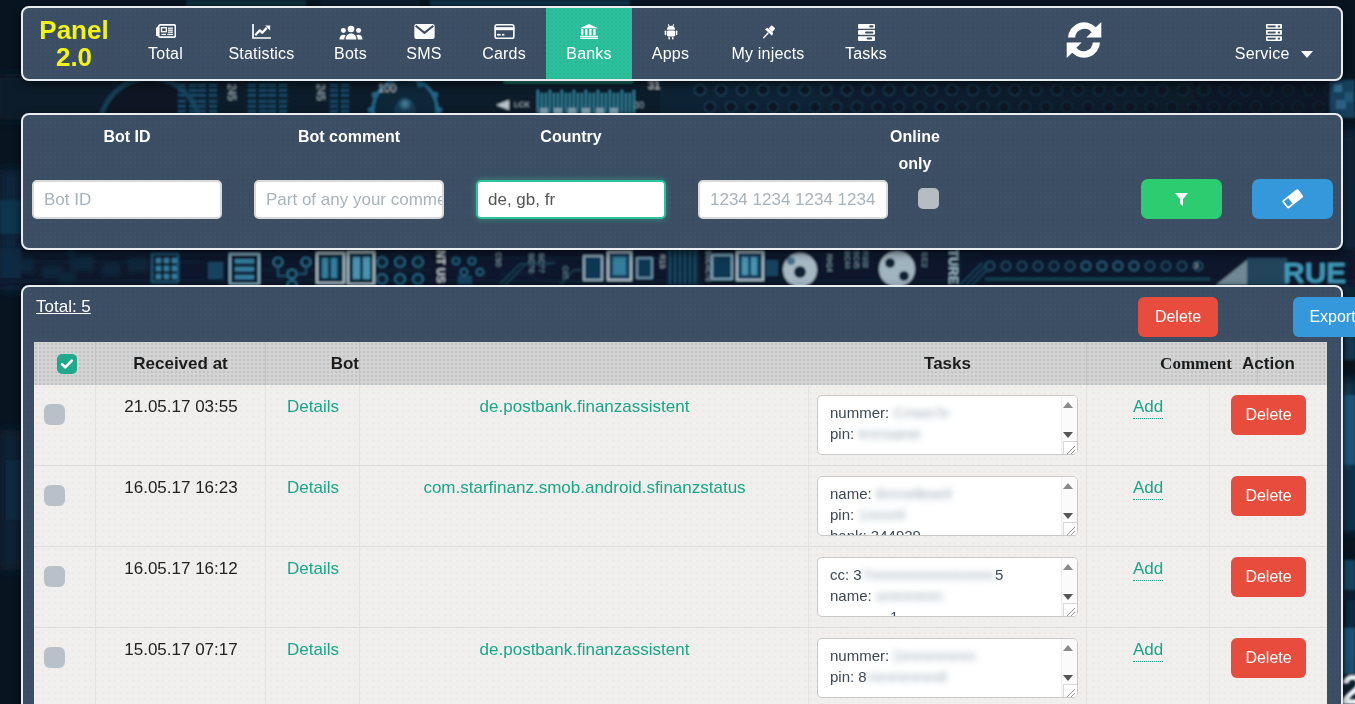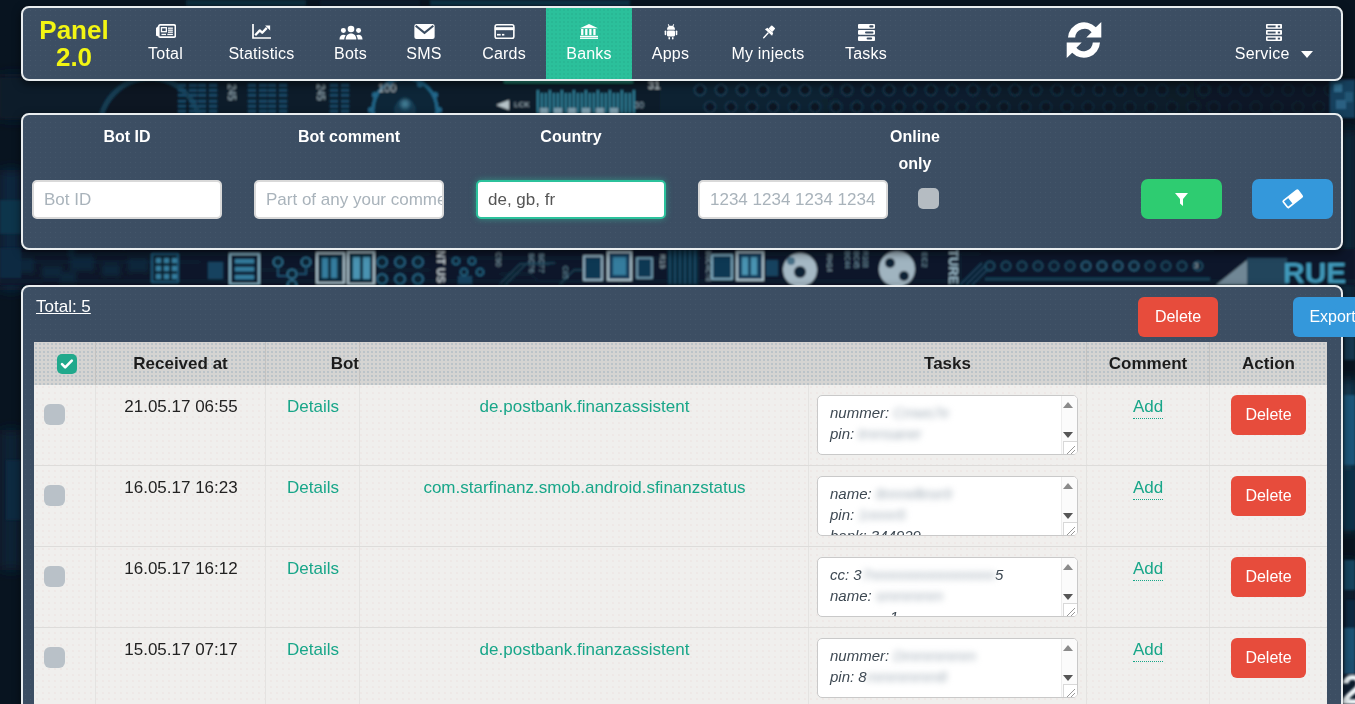--- a/index.html
+++ b/index.html
@@ -39,21 +39,21 @@
 #thead { position:relative; height:43px; background:#d5d4d2;
   background-image: radial-gradient(rgba(120,150,175,.27) 0.9px, rgba(0,0,0,0) 1.1px); background-size:4px 4px; }
 .hc { position:absolute; top:0; height:43px; line-height:43px; text-align:center; font-weight:bold; font-size:17px; color:#1c1c1c; border-right:1px solid #c3c2c0; }
 .row { position:relative; height:81px; border-bottom:1px solid #dddcda; }
 .cell { position:absolute; top:0; height:80px; border-right:1px solid #e4e3e1; }
 .rcheck { position:absolute; left:10px; top:19px; width:21px; height:21px; background:#b9c1c8; border-radius:6px; }
 .dt { position:absolute; left:62px; top:12px; width:170px; text-align:center; font-size:17px; color:#222; }
 .details { position:absolute; left:232px; top:12px; width:94px; text-align:center; font-size:17px; color:#18a689; }
 .app { position:absolute; left:326px; top:12px; width:449px; text-align:center; font-size:17px; color:#18a689; }
 .ta { position:absolute; left:783px; top:10px; width:261px; height:60px; background:#fff; border:1px solid #c9c9c9; border-radius:5px; overflow:hidden; font-size:15px; color:#3d4852; }
-.ta .txt { padding:6px 4px 0 12px; line-height:21px;font-style:italic; }
+.ta .txt { padding:6px 4px 0 12px; line-height:21px; }
 .rail { position:absolute; right:0; top:0; bottom:0; width:16px; background:#fbfbfb; border-left:1px solid #ededed; }
 .aup { position:absolute; right:4px; top:6px; width:0; height:0; border-left:5px solid transparent; border-right:5px solid transparent; border-bottom:6px solid #8a8a8a; }
 .adn { position:absolute; right:4px; top:36px; width:0; height:0; border-left:5px solid transparent; border-right:5px solid transparent; border-top:6px solid #555; }
 .grip { position:absolute; right:0; bottom:0; width:14px; height:13px; background:#fff; border-left:1px solid #d8d8d8; border-top:1px solid #d8d8d8; }
 .blur { color:#a6b1bb; filter:blur(3px); letter-spacing:-0.5px; }
 .add { position:absolute; left:1074px; top:12px; width:80px; text-align:center; font-size:17px; color:#18a689; }
 .add span { border-bottom:1px dotted #18a689; padding-bottom:2px; }
 .rdel { position:absolute; left:1197px; top:10px; width:75px; height:40px; background:#e74c3c; border-radius:6px; color:#fff; font-size:16px; text-align:center; line-height:40px; }
 </style>
 </head>
@@ -543,36 +543,36 @@
 <div class="panel" id="tablebox">
   <div id="total">Total: 5</div>
   <div class="tbtn" id="btn-del-top">Delete</div>
   <div class="tbtn" id="btn-exp-top">Export</div>
   <div id="tbl">
     <div id="thead">
       <div class="hc" style="left:0;width:62px;"></div>
       <div class="hc" style="left:62px;width:170px;">Received at</div>
       <div class="hc" style="left:232px;width:94px;text-align:right;">Bot</div>
       <div class="hc" style="left:775px;width:278px;">Tasks</div>
-      <div class="hc" style="left:1053px;width:123px;">Comment</div>
+      <div class="hc" style="left:1101px;width:123px;font-family:Liberation Serif, serif;">Comment</div>
       <div class="hc" style="left:1176px;width:117px;border-right:none;">Action</div>
       <svg style="position:absolute;left:23px;top:12px;" width="20" height="20" viewBox="0 0 20 20">
           <rect width="20" height="20" rx="5" fill="#21a98c"></rect>
           <path d="M5 10.2l3.2 3.2 6.6-6.8" stroke="#fff" stroke-width="2.6" fill="none" stroke-linecap="round" stroke-linejoin="round"></path>
         </svg>
     </div>
     <div class="row">
       <div class="cell" style="left:0;width:62px;"></div>
         <div class="cell" style="left:62px;width:170px;"></div>
         <div class="cell" style="left:232px;width:94px;"></div>
         <div class="cell" style="left:326px;width:449px;"></div>
         <div class="cell" style="left:775px;width:278px;"></div>
         <div class="cell" style="left:1053px;width:123px;"></div>
       <div class="rcheck"></div>
-      <div class="dt">21.05.17 06:55</div>
+      <div class="dt">21.05.17 03:55</div>
       <div class="details">Details</div>
       <div class="app">de.postbank.finanzassistent</div>
       <div class="ta">
           <div class="txt">nummer: <span class="blur">Cmws7e</span><br>pin: <span class="blur">tmmsaner</span></div>
         <div class="rail">
             <div class="aup"></div>
             <div class="adn"></div>
           </div>
         <div class="grip"><svg width="13" height="13">
               <path d="M11 3L3 11M11 7L7 11" stroke="#999" stroke-width="1"></path>

